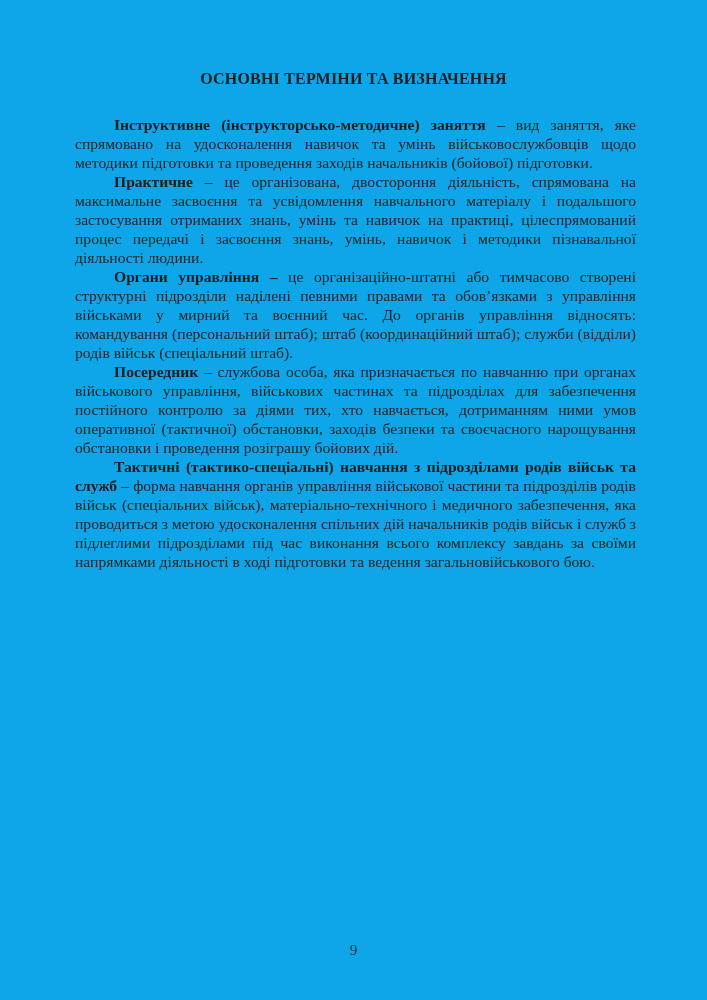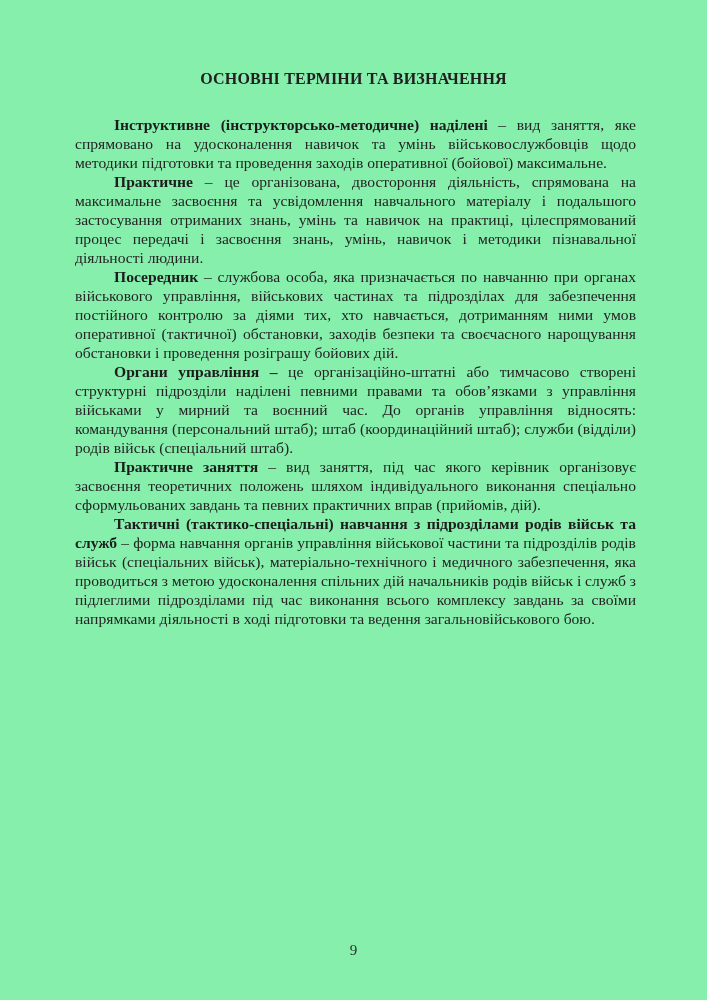--- a/index.html
+++ b/index.html
@@ -10,21 +10,21 @@
     width: 707px;
     height: 1000px;
     position: relative;
     overflow: hidden;
     background: #ffffff;
     font-family: "Liberation Serif", serif;
   }
   .page {
     position: absolute;
     inset: 0;
-    background: #86efac;
+    background: #0ea5e9;
     color: #232323;
   }
   .doc-title {
     margin: 0;
     padding-top: 70px;
     text-align: center;
     font-size: 16px;
     font-weight: bold;
     letter-spacing: 0.2px;
     color: #202020;
@@ -55,27 +55,26 @@
     color: #2e2e2e;
   }
 </style>
 </head>
 <body>
 
 <div class="page">
   <h1 class="doc-title">ОСНОВНІ ТЕРМІНИ ТА ВИЗНАЧЕННЯ</h1>
 
   <div class="content">
-  <p><b>Інструктивне (інструкторсько-методичне) наділені</b> <span>– вид заняття, яке спрямовано на удосконалення навичок та умінь військовослужбовців щодо методики підготовки та проведення заходів оперативної (бойової) максимальне.</span></p>
+  <p><b>Інструктивне (інструкторсько-методичне) заняття</b> <span>– вид заняття, яке спрямовано на удосконалення навичок та умінь військовослужбовців щодо методики підготовки та проведення заходів начальників (бойової) підготовки.</span></p>
 
   <p><b>Практичне</b> <span>– це організована, двостороння діяльність, спрямована на максимальне засвоєння та усвідомлення навчального матеріалу і подальшого застосування отриманих знань, умінь та навичок на практиці, цілеспрямований процес передачі і засвоєння знань, умінь, навичок і методики пізнавальної діяльності людини.</span></p>
 
+  <p><b>Органи управління –</b> <span>це організаційно-штатні або тимчасово створені структурні підрозділи наділені певними правами та обов’язками з управління військами у мирний та воєнний час. До органів управління відносять: командування (персональний штаб); штаб (координаційний штаб); служби (відділи) родів військ (спеціальний штаб).</span></p>
+
   <p><b>Посередник</b> <span>– службова особа, яка призначається по навчанню при органах військового управління, військових частинах та підрозділах для забезпечення постійного контролю за діями тих, хто навчається, дотриманням ними умов оперативної (тактичної) обстановки, заходів безпеки та своєчасного нарощування обстановки і проведення розіграшу бойових дій.</span></p>
 
-  <p><b>Органи управління –</b> <span>це організаційно-штатні або тимчасово створені структурні підрозділи наділені певними правами та обов’язками з управління військами у мирний та воєнний час. До органів управління відносять: командування (персональний штаб); штаб (координаційний штаб); служби (відділи) родів військ (спеціальний штаб).</span></p>
-
-  <p><b>Практичне заняття</b> <span>– вид заняття, під час якого керівник організовує засвоєння теоретичних положень шляхом індивідуального виконання спеціально сформульованих завдань та певних практичних вправ (прийомів, дій).</span></p>
 
   <p><b>Тактичні (тактико-спеціальні) навчання з підрозділами родів військ та служб</b> <span>– форма навчання органів управління військової частини та підрозділів родів військ (спеціальних військ), матеріально-технічного і медичного забезпечення, яка проводиться з метою удосконалення спільних дій начальників родів військ і служб з підлеглими підрозділами під час виконання всього комплексу завдань за своїми напрямками діяльності в ході підготовки та ведення загальновійськового бою.</span></p>
 </div>
 
   <div class="page-num">9</div>
 </div>
 
 </body></html>

